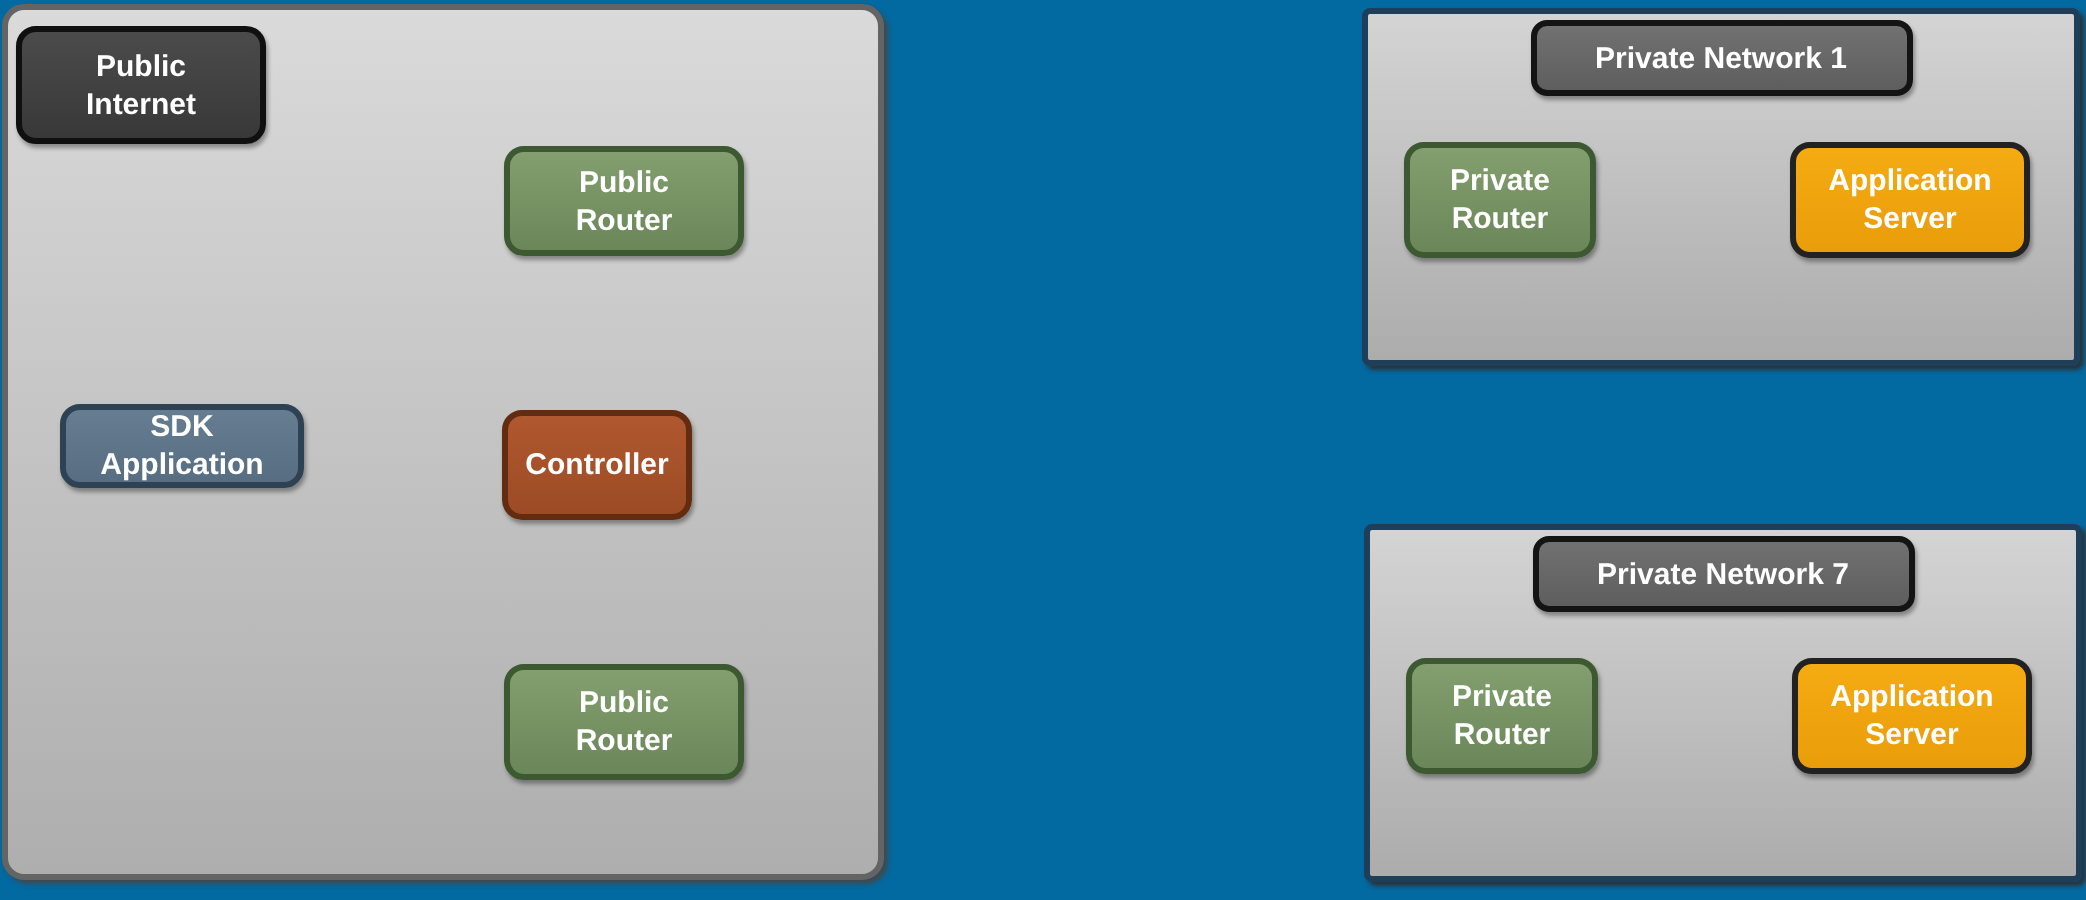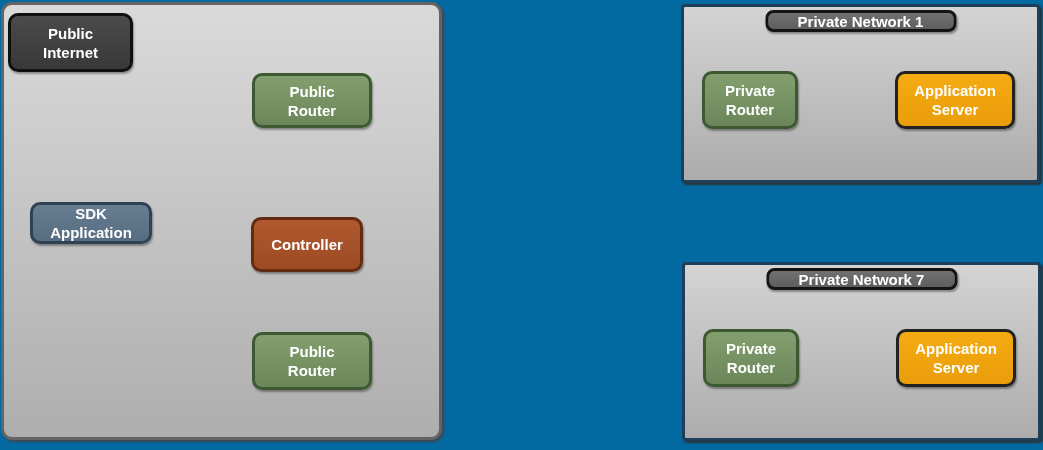--- a/index.html
+++ b/index.html
@@ -45,21 +45,21 @@
   .network-1 { left: 681px; top: 4px; }
   .network-2 { left: 682px; top: 262px; }
 
   .network-title {
     position: absolute;
     left: 50%;
     transform: translateX(-50%);
     top: 3px;
     height: 22px;
     min-width: 191px;
-    padding: 0 16px;
+    padding: 16px 16px;
     display: flex;
     align-items: center;
     justify-content: center;
     background: linear-gradient(180deg, #717171, #5E5E5E);
     border: 3px solid #141414;
     border-radius: 8px;
     color: #FFFFFF;
     font-size: 15px;
     font-weight: bold;
     white-space: nowrap;
@@ -87,21 +87,21 @@
   .c-dark   { background: linear-gradient(180deg,#4B4B4B,#383838); border-color: #101010; }
   .c-green  { background: linear-gradient(180deg,#839F6F,#6B875A); border-color: #3D5932; }
   .c-slate  { background: linear-gradient(180deg,#667D92,#576D81); border-color: #2E4254; }
   .c-rust   { background: linear-gradient(180deg,#B0582F,#9C4B25); border-color: #632C11; }
   .c-orange { background: linear-gradient(180deg,#F5AB12,#E99D0A); border-color: #222222; }
 
   
   .n-public-internet      { left: 4px;   top: 8px;   width: 125px; height: 59px; }
   .n-public-router-top    { left: 248px; top: 68px;  width: 120px; height: 55px; }
   .n-sdk-application      { left: 26px;  top: 197px; width: 122px; height: 42px; }
-  .n-controller           { left: 247px; top: 200px; width: 112px; height: 55px; margin-top: 12px; }
+  .n-controller           { left: 247px; top: 200px; width: 95px; height: 55px; }
   .n-public-router-bottom { left: 248px; top: 327px; width: 120px; height: 58px; }
 
   
   .n-private-router     { left: 18px;  top: 64px; width: 96px; height: 58px; }
   .n-application-server { left: 211px; top: 64px; width: 120px; height: 58px; }
 </style>
 </head>
 <body>
 
 <div class="stage">

